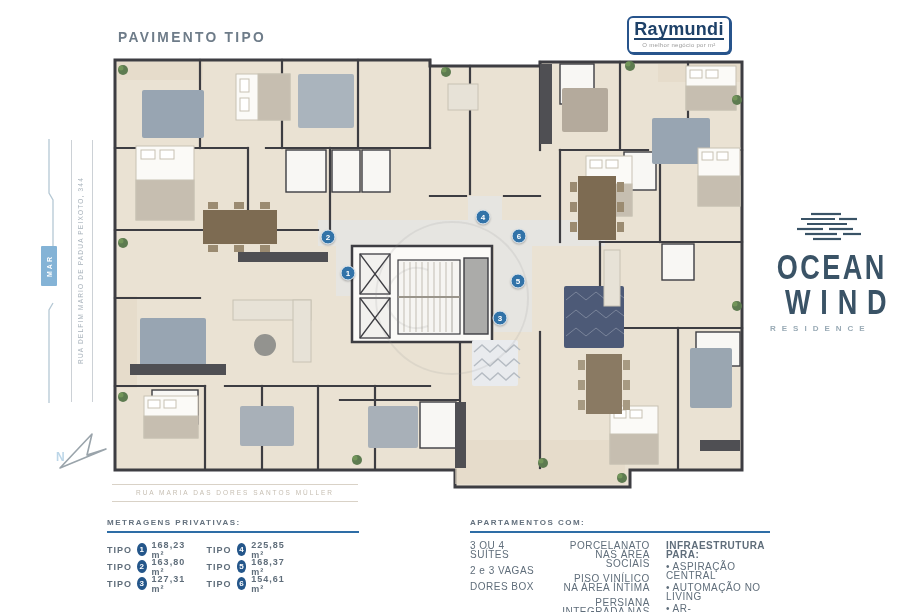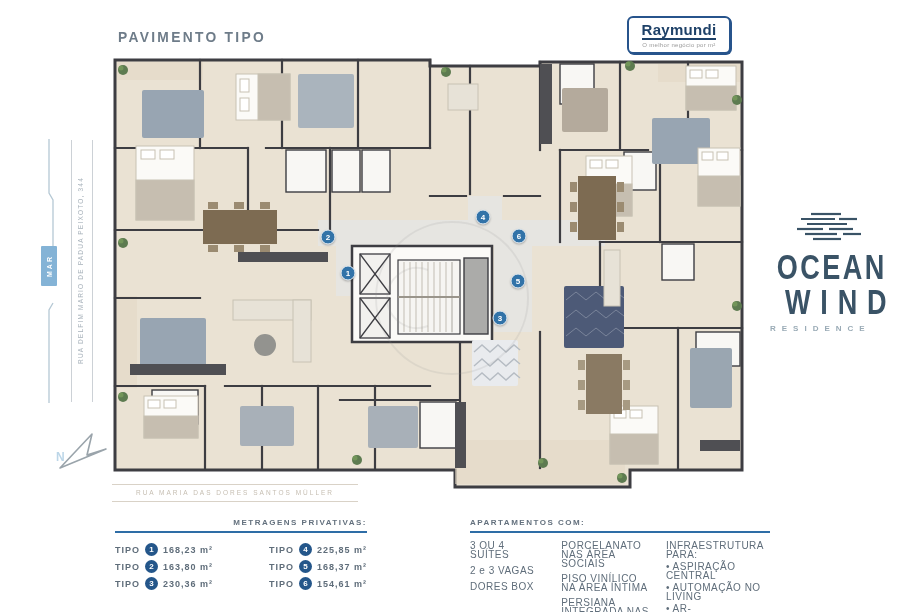--- a/index.html
+++ b/index.html
@@ -14,21 +14,21 @@
     font-size:15px; font-weight:700; letter-spacing:2.5px; color:#6e7c89;
     transform:scaleX(.92); transform-origin:left center;
   }
   .brand-box {
     position:absolute; left:627px; top:16px; width:104px; height:38px;
     background:#fff; border:2px solid #27548c; border-radius:6px;
     display:flex; flex-direction:column; align-items:center; justify-content:center;
     box-shadow:1px 1px 0 #27548c;
   }
   .brand-name {
-    font-size:15px; font-weight:800; color:#1e4168; letter-spacing:.3px;
+    font-size:18px; font-weight:800; color:#1e4168; letter-spacing:.3px;
     border-bottom:2px solid #1e4168; line-height:15px; padding-bottom:1px;
   }
   .brand-tagline { font-size:6px; color:#9a9a9a; margin-top:2px; letter-spacing:.3px; }
   
   .ow-logo { position:absolute; left:765px; top:212px; width:130px; color:#3a5366; }
   .ow-waves { display:block; margin:0 auto 6px auto; }
   .ow-line1 { font-size:33px; font-weight:700; letter-spacing:3px; transform:scaleX(.82) scaleY(1.08); line-height:34px; }
   .ow-line2 { font-size:33px; font-weight:700; letter-spacing:12px; transform:scaleX(.82) scaleY(1.08); line-height:36px; text-indent:10px;}
   .ow-sub   { font-size:8px; font-weight:700; letter-spacing:6px; color:#9aabb6; margin-top:4px; text-indent:5px;}
   
@@ -59,43 +59,43 @@
   .marker {
     position:absolute; width:15px; height:15px; border-radius:50%;
     background:#3273a8; border:1.5px solid #e9eff4; color:#fff;
     font-size:8px; font-weight:700; display:flex; align-items:center; justify-content:center;
     transform:translate(-50%,-50%); box-shadow:0 1px 2px rgba(0,0,0,.25);
   }
   
   .legend { position:absolute; top:518px; color:#5f6d7a; }
   .legend-title { font-size:8px; font-weight:700; letter-spacing:1.5px; color:#64717e; }
   .legend-rule { height:2px; background:#2e6da6; margin-top:4px; }
-  .metragens { left:115px; width:252px;text-align:right; }
+  .metragens { left:107px; width:252px; }
   .mgrid {
     margin-top:8px; display:grid; grid-auto-flow:column;
-    grid-template-rows:repeat(3,17px); grid-template-columns:repeat(1,1fr); column-gap:18px;
+    grid-template-rows:repeat(3,17px); grid-template-columns:repeat(3,1fr); column-gap:18px;
   }
   .mrow { display:flex; align-items:center; gap:5px; font-size:9px; letter-spacing:1px; }
   .mlabel { font-weight:600; }
   .mcircle {
     width:13px; height:13px; border-radius:50%; background:#24568a; color:#fff;
     font-size:8px; font-weight:700; display:flex; align-items:center; justify-content:center;
     letter-spacing:0;
   }
   .marea { font-weight:600; }
   .apartamentos { left:470px; width:300px; }
   .acols { margin-top:8px; display:flex; gap:16px; }
   .acol { font-size:10px; letter-spacing:.5px; line-height:9px; }
   .acol1 { width:78px; }
   .acol2 { width:92px; }
   .acol3 { width:108px; }
   .aitem { margin-bottom:7px; }
-  .acol2 .aitem { margin-bottom:6px; }
+  .acol2 .aitem { margin-bottom:6px;text-align:right; }
   .acol3 .aitem { margin-bottom:3px; }
-  .ainfra-title { font-weight:400; margin-bottom:3px; }
+  .ainfra-title { font-weight:700; margin-bottom:3px; }
 </style>
 </head>
 <body>
 
 <div class="page">
 
   <svg class="plan-svg" width="900" height="612" viewBox="0 0 900 612">
 
     <path d="M115,60 H430 V66 H540 V62 H742 V470 H630 V487 H455 V470 H115 Z" fill="#eae2d3" stroke="#3d3d42" stroke-width="3"></path>
 
@@ -400,21 +400,21 @@
         <span class="marea">168,23 m²</span>
       </div>
       <div class="mrow">
         <span class="mlabel">TIPO</span>
         <span class="mcircle">2</span>
         <span class="marea">163,80 m²</span>
       </div>
       <div class="mrow">
         <span class="mlabel">TIPO</span>
         <span class="mcircle">3</span>
-        <span class="marea">230,36 m²</span>
+        <span class="marea">127,31 m²</span>
       </div>
       <div class="mrow">
         <span class="mlabel">TIPO</span>
         <span class="mcircle">4</span>
         <span class="marea">225,85 m²</span>
       </div>
       <div class="mrow">
         <span class="mlabel">TIPO</span>
         <span class="mcircle">5</span>
         <span class="marea">168,37 m²</span>

